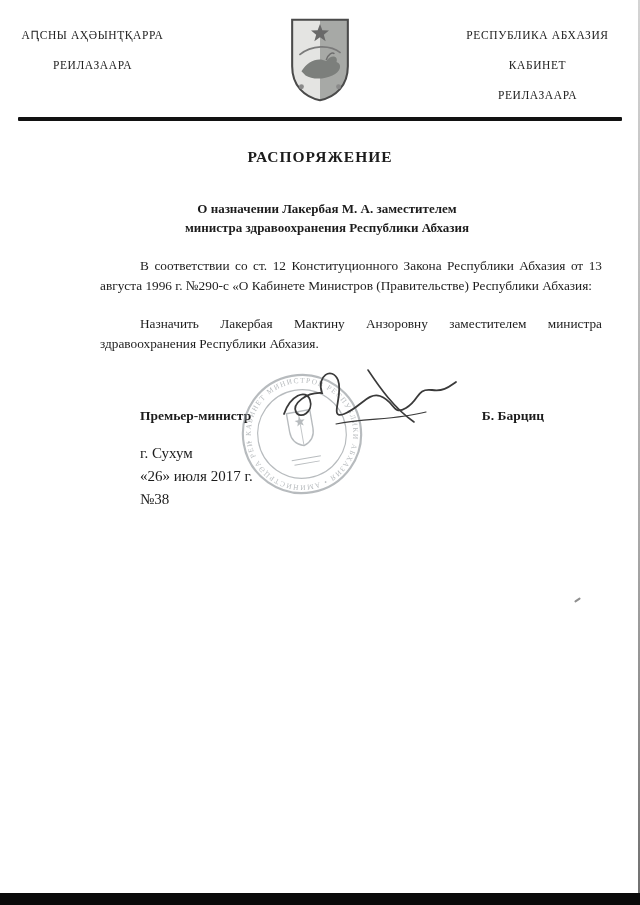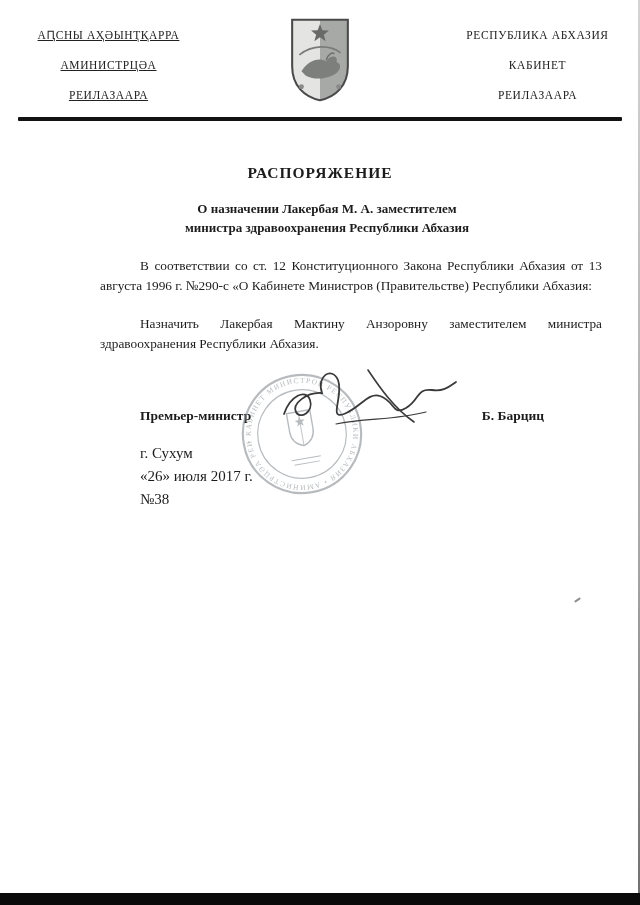--- a/index.html
+++ b/index.html
@@ -9,32 +9,32 @@
   .page {
     position:relative; width:640px; height:905px;
     background:#ffffff; color:#1c1c1c; overflow:hidden; margin:0 auto;
   }
 
   
   .letterhead-block {
     position:absolute; top:20px; width:185px; text-align:center;
     font-size:11.5px; letter-spacing:0.6px; line-height:30px; color:#222;
   }
-  .letterhead-left  { left:16px;text-decoration:underline; }
+  .letterhead-left  { left:0; }
   .letterhead-right { right:10px; }
 
   .emblem { position:absolute; left:287px; top:16px; width:66px; height:88px; }
 
   .header-divider {
     position:absolute; left:18px; right:18px; top:117px; height:4px;
     background:#121212; border-radius:1px;
   }
 
   .doc-title {
-    position:absolute; top:164px; left:0; right:0; text-align:center;
+    position:absolute; top:148px; left:0; right:0; text-align:center;
     font-weight:bold; font-size:15.5px; letter-spacing:1px;
   }
 
   .doc-subject {
     position:absolute; top:199px; left:0; right:0; text-align:center;
     font-weight:bold; font-size:13px; line-height:19px;margin-left:14px;
   }
 
   .doc-body {
     position:absolute; top:256px; left:100px; width:502px;
@@ -76,21 +76,20 @@
     position:absolute; left:0; right:0; bottom:0; height:12px; background:#0a0a0a;
   }
 </style>
 </head>
 <body>
 
 <div class="page">
 
   <div class="letterhead-block letterhead-left">
     <div>АԤСНЫ АҲӘЫНҬҚАРРА</div>
-    <div>АМИНИСТРЦӘА</div>
     <div>РЕИЛАЗААРА</div>
   </div>
 
   <div class="emblem">
     <svg viewBox="0 0 64 84" width="66" height="88" aria-hidden="true">
       <defs>
         <clipPath id="shieldClip">
           <path d="M5,3 H59 V48 C59,67 47,78 32,81 C17,78 5,67 5,48 Z"></path>
         </clipPath>
       </defs>

